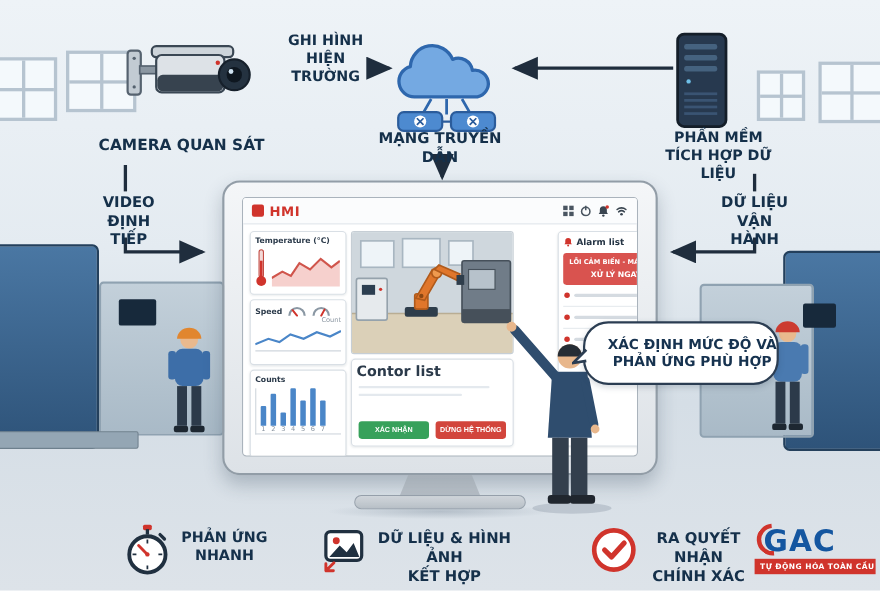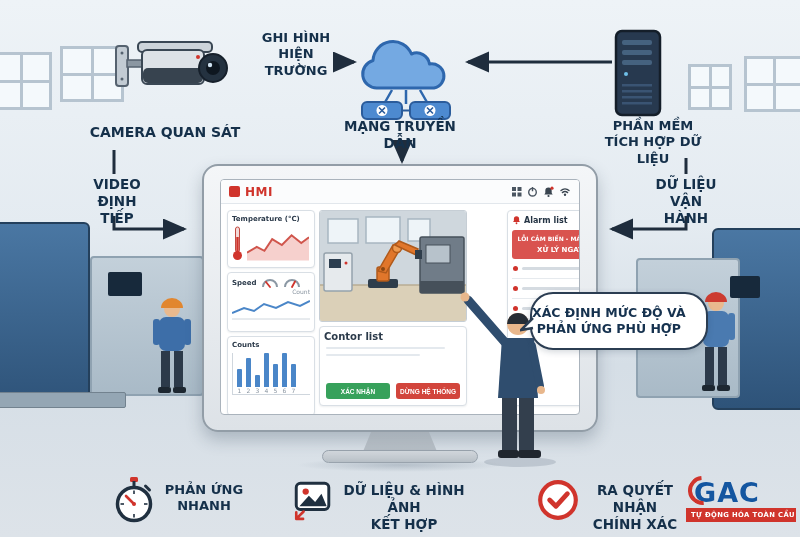--- a/index.html
+++ b/index.html
@@ -64,21 +64,21 @@
   .alert-card { margin-top:5px; background:#d9534f; border-radius:3px; padding:5px 4px; text-align:center; }
   .alert-msg { color:#fff; font-size:6px; font-weight:bold; line-height:1.35; }
   .alert-action { color:#fff; font-size:7px; font-weight:bold; margin-top:3px; }
   .alarm-row { display:flex; align-items:center; gap:4px; padding:7px 1px; border-bottom:1px solid #e6eaee; }
   .alarm-dot { width:5px; height:5px; border-radius:50%; background:#d0342c; flex:none; }
   .alarm-bar { flex:1; height:3px; background:#d5dbe1; border-radius:2px; }
 
   
   .speech { position:absolute; left:530px; top:292px; width:178px; height:58px; background:#fff;
     border:2.5px solid #2b3d52; border-radius:23px; display:flex; align-items:center;
-    justify-content:flex-start; box-shadow:0 2px 6px rgba(40,60,80,.2); }
+    justify-content:flex-end; box-shadow:0 2px 6px rgba(40,60,80,.2); }
   .speech-text { font-weight:bold; font-size:12.5px; color:#16324f; text-align:center;
     white-space:pre-line; line-height:1.3; }
   .speech-tail { position:absolute; left:-12px; top:22px; }
 
   
   .gac { position:absolute; left:686px; top:479px; width:110px; }
   .gac-row { position:relative; display:inline-block; margin-left:8px; }
   .gac-text { font-size:27px; font-weight:bold; color:#1456a0; letter-spacing:1px; line-height:1; }
   .gac-swoosh { position:absolute; left:-6px; top:-3px; width:29px; height:29px;
     border:4px solid #d0342c; border-radius:50%; border-top-color:transparent;
@@ -311,21 +311,21 @@
           <rect x="57" y="56" width="12" height="14" rx="2" fill="#e0762b" stroke="#b05a1b" stroke-width="1.5"></rect>
           <polygon points="58,60 66,62 80,38 73,34" fill="#e0762b" stroke="#b05a1b" stroke-width="1.5"></polygon>
           <circle cx="77" cy="37" r="4.5" fill="#ef9a4f" stroke="#b05a1b" stroke-width="1.5"></circle>
           <polygon points="75,34 96,44 98,38 79,30" fill="#e0762b" stroke="#b05a1b" stroke-width="1.5"></polygon>
           <rect x="95" y="39" width="7" height="9" fill="#2e3d4b"></rect>
           <circle cx="63" cy="58" r="2" fill="#8a4713"></circle>
         </svg>
       </div>
 
       <div class="panel" style="left:98px;top:146px;width:148px;height:80px;">
-        <div class="panel-title" style="font-size:10px;">Contor list</div>
+        <div class="panel-title" style="font-size:13px;">Contor list</div>
         <div class="ctl-line" style="width:86%;"></div>
         <div class="ctl-line" style="width:68%;"></div>
         <div class="btn-row">
           <button class="hmi-btn btn-confirm">XÁC NHẬN</button>
           <button class="hmi-btn btn-stop">DỪNG HỆ THỐNG</button>
         </div>
       </div>
 
       <div class="panel" style="left:250px;top:30px;width:106px;height:196px;margin-left:36px;">
         <div class="alarm-head">

